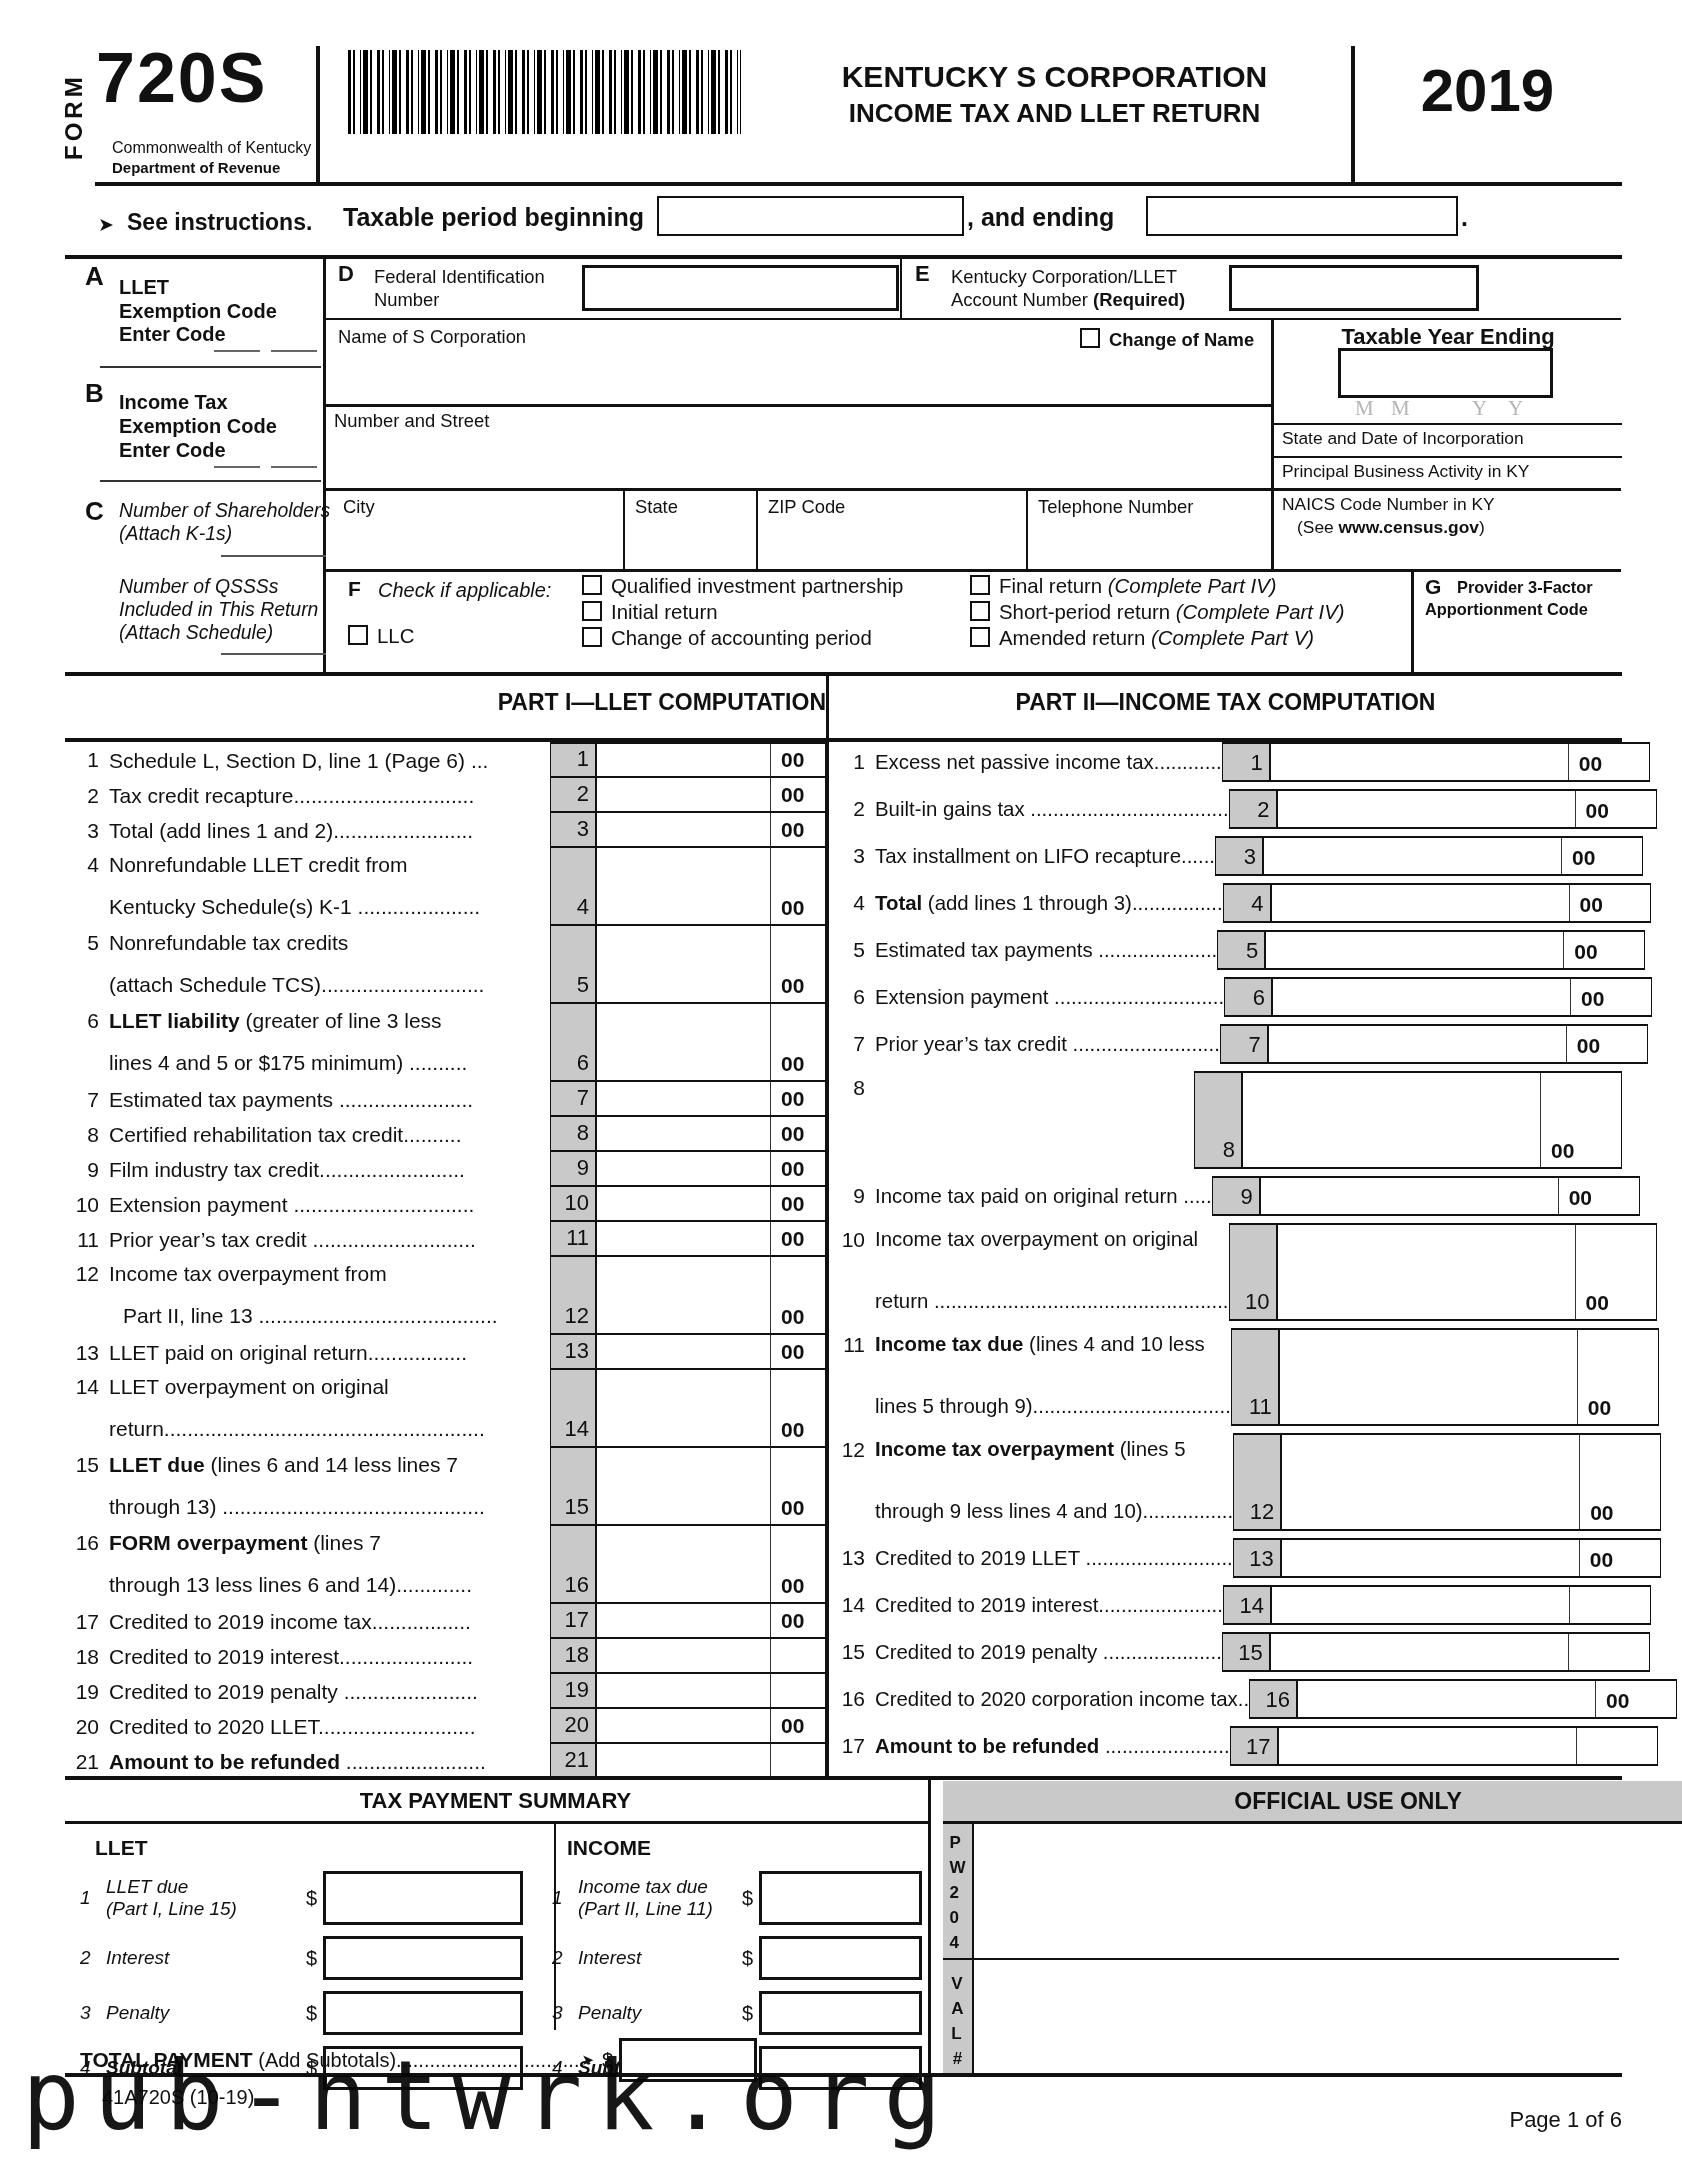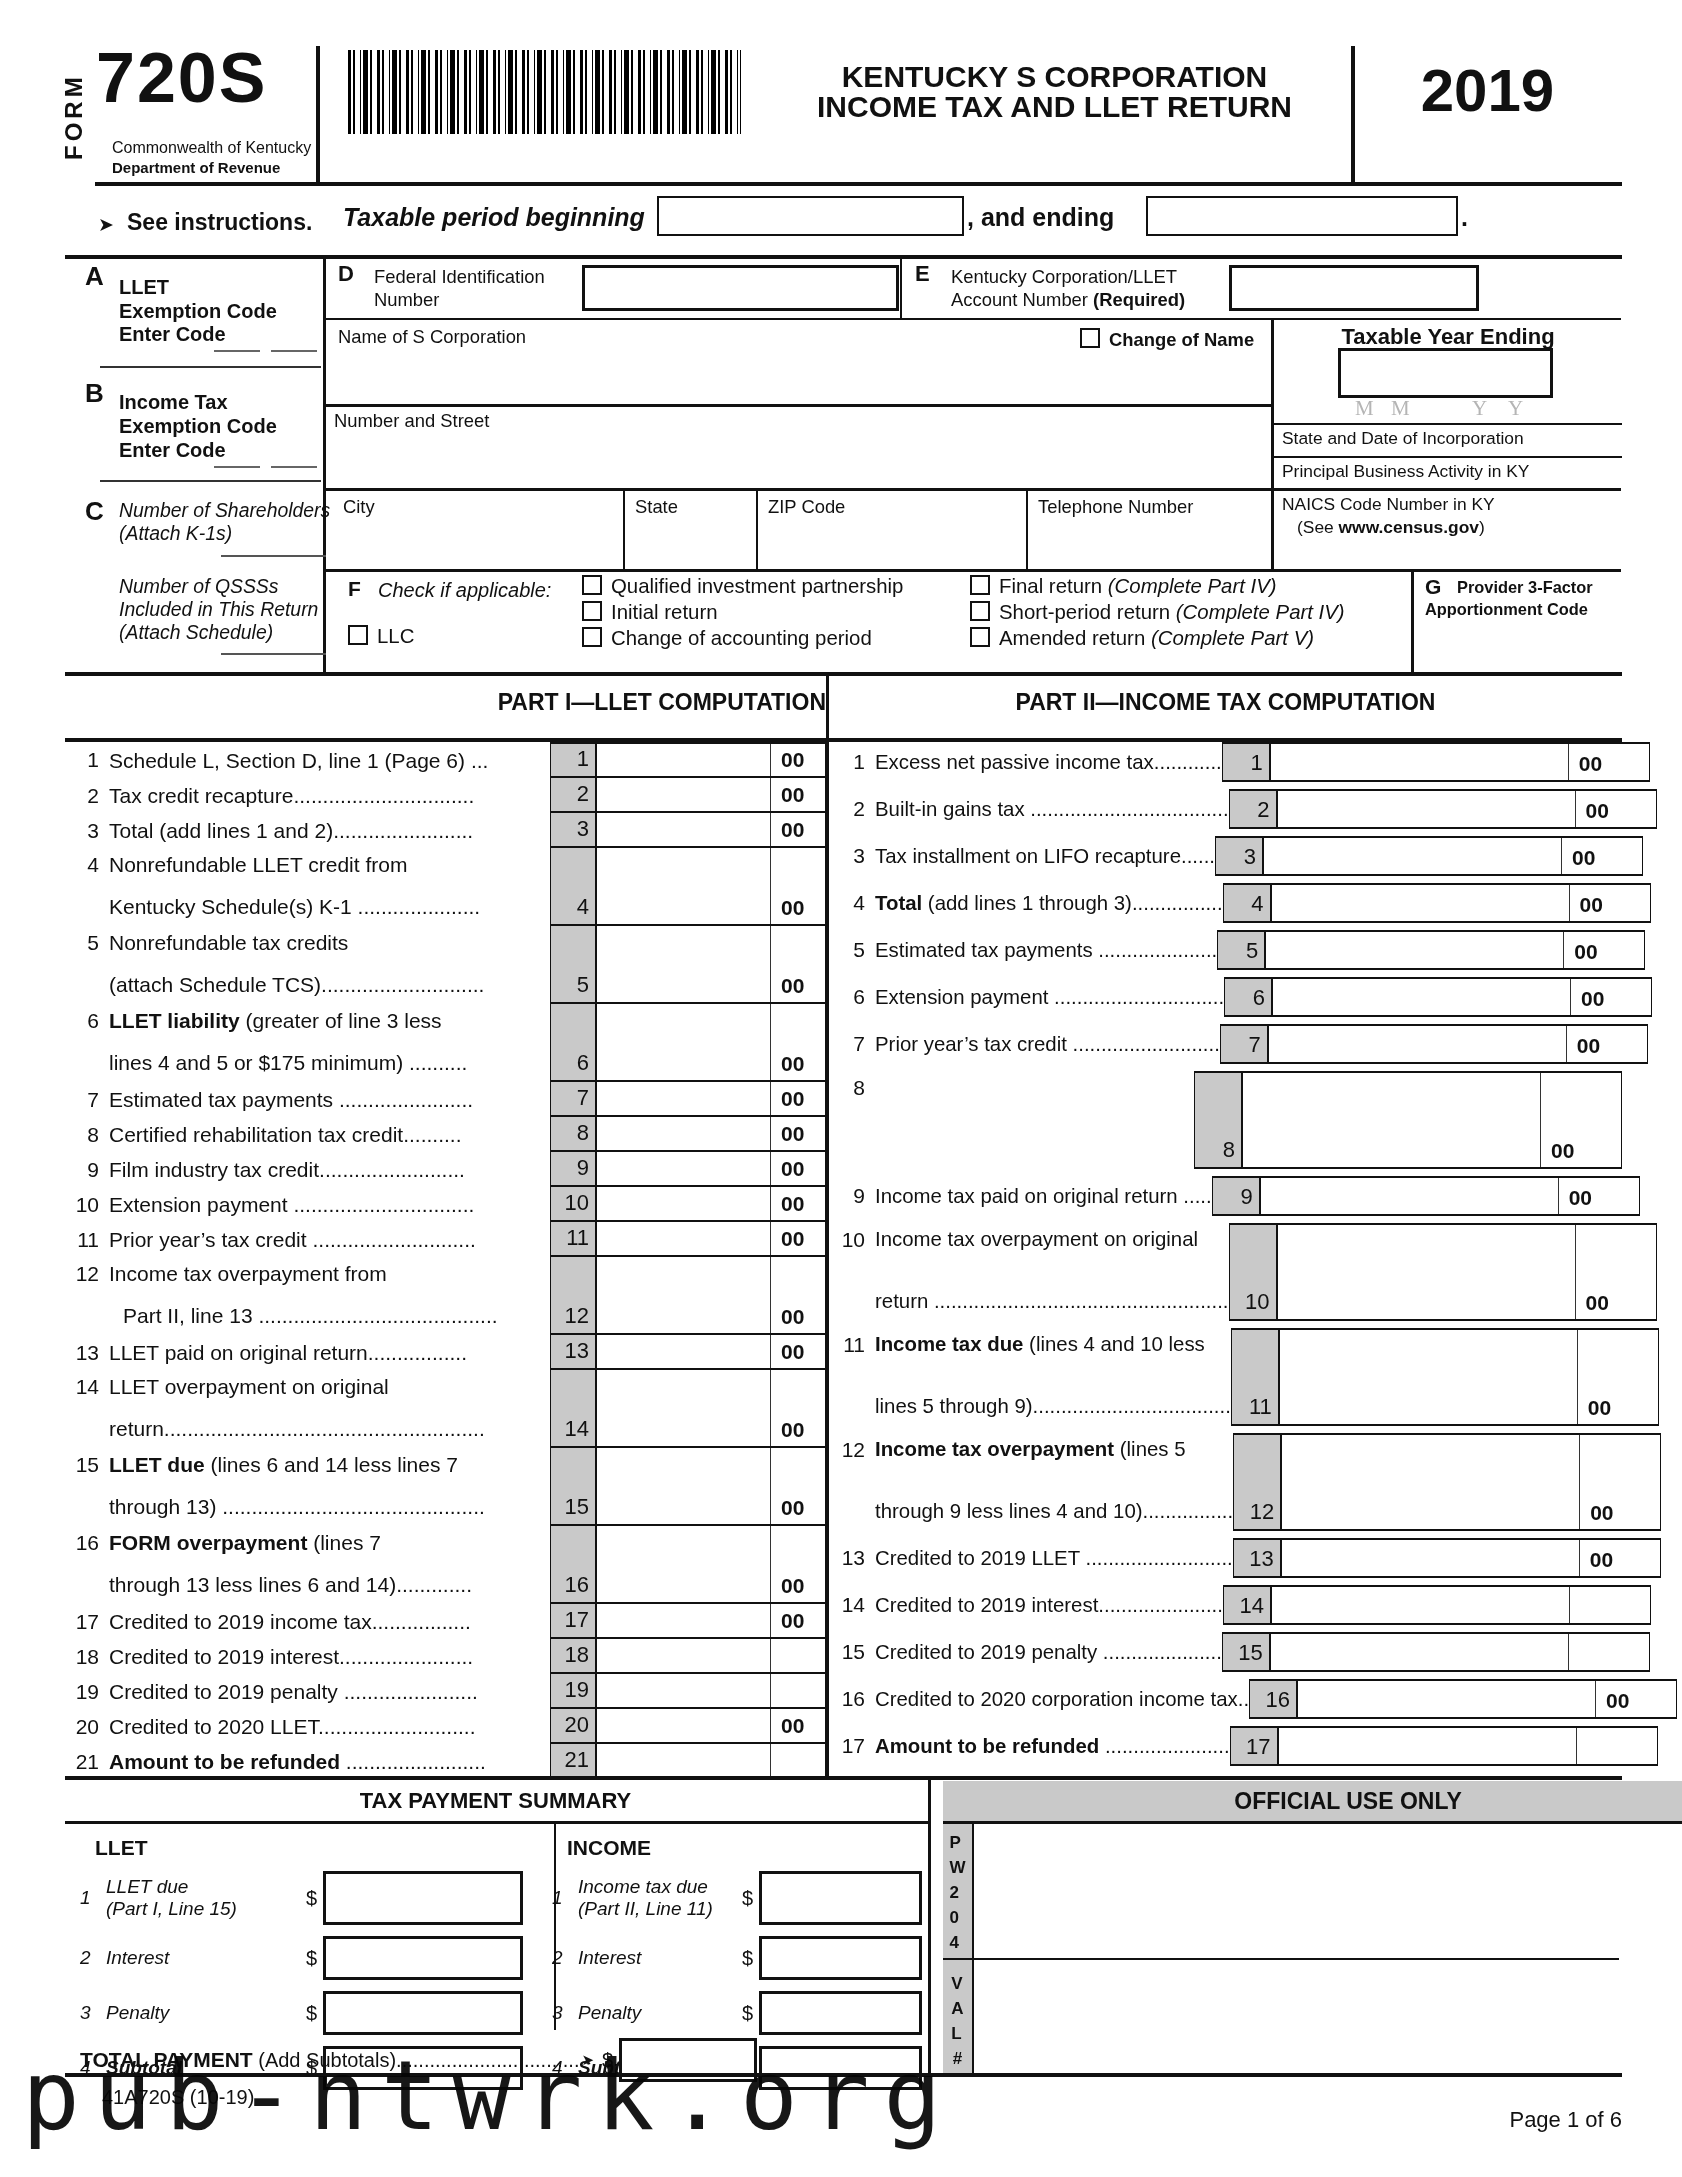--- a/index.html
+++ b/index.html
@@ -70,28 +70,28 @@
 
 <div id="page">
 
   <div class="abs vform" style="left:60px;top:60px;height:100px;">FORM</div>
   <div class="abs" style="left:96px;top:38px;font-size:70px;font-weight:bold;letter-spacing:2px;">720S</div>
   <div class="abs" style="left:112px;top:139px;font-size:16px;">Commonwealth of Kentucky</div>
   <div class="abs" style="left:112px;top:159px;font-size:15px;font-weight:bold;">Department of Revenue</div>
   <div class="vline" style="left:316px;top:46px;width:4px;height:137px;"></div>
   <div class="abs barcode" style="left:348px;top:50px;width:393px;height:84px;"></div>
   <div class="abs" style="left:766px;top:60px;width:577px;text-align:center;font-size:30px;font-weight:bold;">KENTUCKY S CORPORATION</div>
-  <div class="abs" style="left:766px;top:90px;width:577px;text-align:center;font-size:30px;font-weight:bold;">INCOME TAX AND LLET RETURN</div>
+  <div class="abs" style="left:766px;top:98px;width:577px;text-align:center;font-size:26px;font-weight:bold;">INCOME TAX AND LLET RETURN</div>
   <div class="vline" style="left:1351px;top:46px;width:3.5px;height:137px;"></div>
   <div class="abs" style="left:1353px;top:56px;width:269px;text-align:center;font-size:60px;font-weight:bold;">2019</div>
   <div class="hline" style="left:95px;top:182px;width:1527px;height:4px;"></div>
 
   <div class="abs" style="left:98px;top:213px;font-size:19px;">➤</div>
   <div class="abs" style="left:127px;top:209px;font-size:23px;font-weight:bold;">See instructions.</div>
-  <div class="abs" style="left:343px;top:203px;font-size:25px;font-weight:bold;font-style:italic;">Taxable period beginning</div>
+  <div class="abs" style="left:343px;top:203px;font-size:25px;font-weight:bold;">Taxable period beginning</div>
   <div class="ibox" style="left:657px;top:196px;width:303px;height:36px;"></div>
   <div class="abs" style="left:967px;top:203px;font-size:25px;font-weight:bold;">, and ending</div>
   <div class="ibox" style="left:1146px;top:196px;width:308px;height:36px;"></div>
   <div class="abs" style="left:1461px;top:203px;font-size:25px;font-weight:bold;">.</div>
 
   <div class="hline" style="left:65px;top:255px;width:1557px;height:3.5px;"></div>
   <div class="vline" style="left:323px;top:255px;width:2.5px;height:419px;"></div>
   <div class="hline" style="left:325px;top:318px;width:1296px;height:2px;"></div>
   <div class="hline" style="left:325px;top:404px;width:947px;height:2.5px;"></div>
   <div class="hline" style="left:325px;top:488px;width:1296px;height:3px;"></div>

